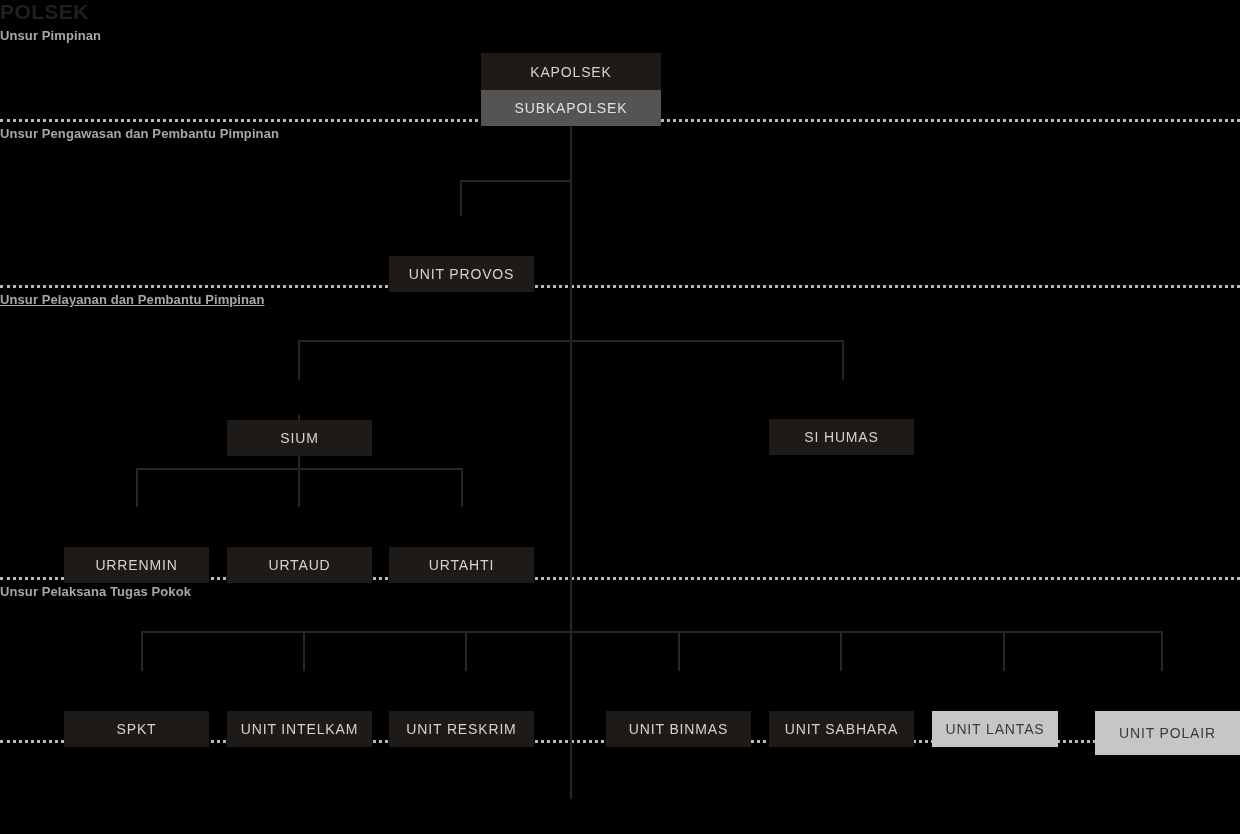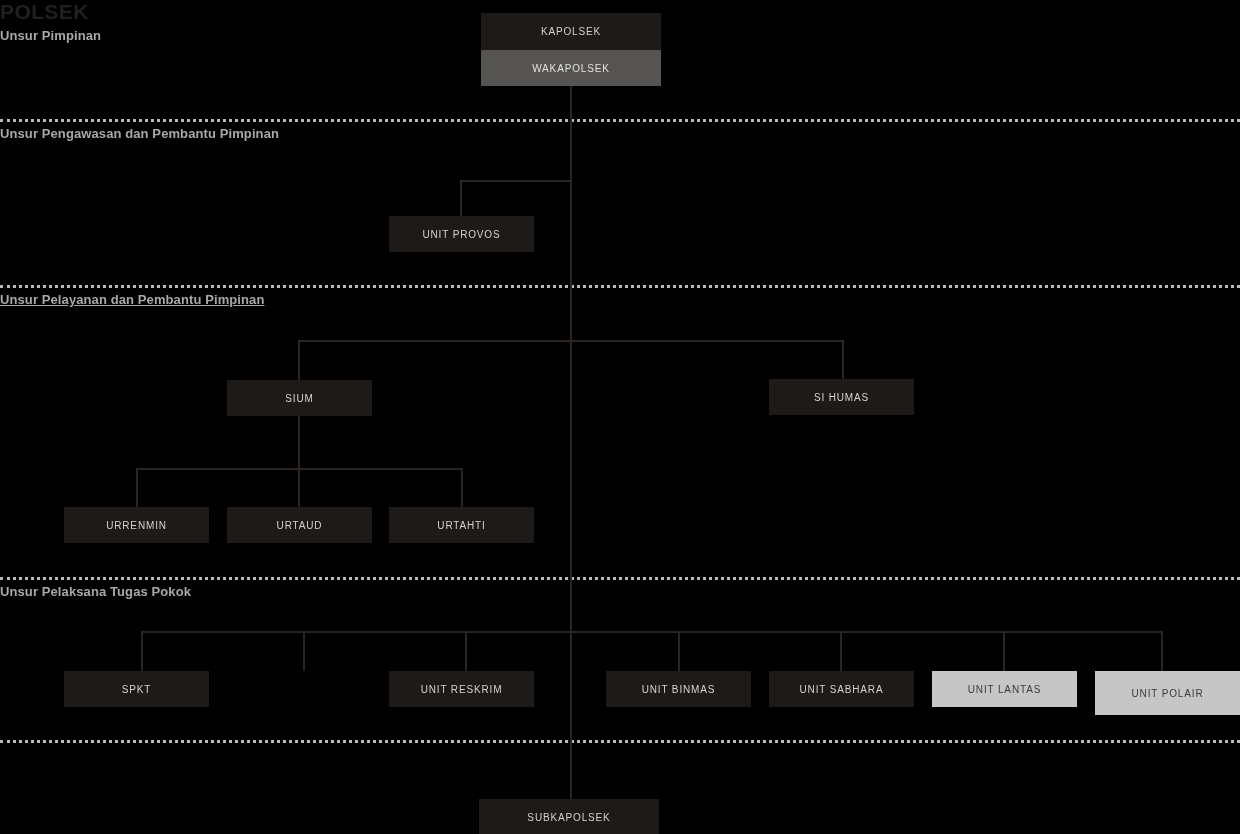--- a/index.html
+++ b/index.html
@@ -50,24 +50,25 @@
     border-top: 3px dotted #b9b9b9;
   }
 
   
   .node {
     position: absolute;
     box-sizing: border-box;
     display: flex;
     align-items: center;
     justify-content: center;
-    font-size: 10px;
+    font-size: 14px;
     letter-spacing: 0.85px;
     white-space: nowrap;
     text-align: center;
+    margin-top: 40px;
   }
   .node.dark {
     background: #1e1a18;
     color: #d6d2cd;
   }
   .node.mid {
     background: #555452;
     color: #e3e1de;
   }
   .node.light {
@@ -122,33 +123,34 @@
   <div class="line-h" style="left:141px; top:631px; width:1022px;"></div>
   <div class="line-v" style="left:141px; top:631px; height:40px;"></div>
   <div class="line-v" style="left:303px; top:631px; height:40px;"></div>
   <div class="line-v" style="left:465px; top:631px; height:40px;"></div>
   <div class="line-v" style="left:678px; top:631px; height:40px;"></div>
   <div class="line-v" style="left:840px; top:631px; height:40px;"></div>
   <div class="line-v" style="left:1003px;top:631px; height:40px;"></div>
   <div class="line-v" style="left:1161px;top:631px; height:40px;"></div>
 
   <div class="node dark" style="left:481px; top:13px; width:180px; height:37px;">KAPOLSEK</div>
-  <div class="node mid" style="left:481px; top:50px; width:180px; height:36px;">WAKAPOLSEK</div>
+  <div class="node mid" style="left:481px; top:50px; width:180px; height:36px;">SUBKAPOLSEK</div>
 
   <div class="node dark" style="left:389px; top:216px; width:145px; height:36px;">UNIT PROVOS</div>
 
   <div class="node dark" style="left:227px; top:380px; width:145px; height:36px;">SIUM</div>
   <div class="node dark" style="left:769px; top:379px; width:145px; height:36px;">SI HUMAS</div>
 
   <div class="node dark" style="left:64px;  top:507px; width:145px; height:36px;">URRENMIN</div>
   <div class="node dark" style="left:227px; top:507px; width:145px; height:36px;">URTAUD</div>
   <div class="node dark" style="left:389px; top:507px; width:145px; height:36px;">URTAHTI</div>
 
   <div class="node dark" style="left:64px;   top:671px; width:145px; height:36px;">SPKT</div>
+  <div class="node dark" style="left:227px;  top:671px; width:145px; height:36px;">UNIT INTELKAM</div>
   <div class="node dark" style="left:389px;  top:671px; width:145px; height:36px;">UNIT RESKRIM</div>
   <div class="node dark" style="left:606px;  top:671px; width:145px; height:36px;">UNIT BINMAS</div>
   <div class="node dark" style="left:769px;  top:671px; width:145px; height:36px;">UNIT SABHARA</div>
-  <div class="node light" style="left:932px; top:671px; width:145px; height:36px;">UNIT LANTAS</div>
+  <div class="node light" style="left:932px; top:671px; width:126px; height:36px;">UNIT LANTAS</div>
   <div class="node light" style="left:1095px;top:671px; width:145px; height:44px;">UNIT POLAIR</div>
 
   <div class="node dark" style="left:479px; top:799px; width:180px; height:36px;">SUBKAPOLSEK</div>
 
 </div>
 
 </body></html>

